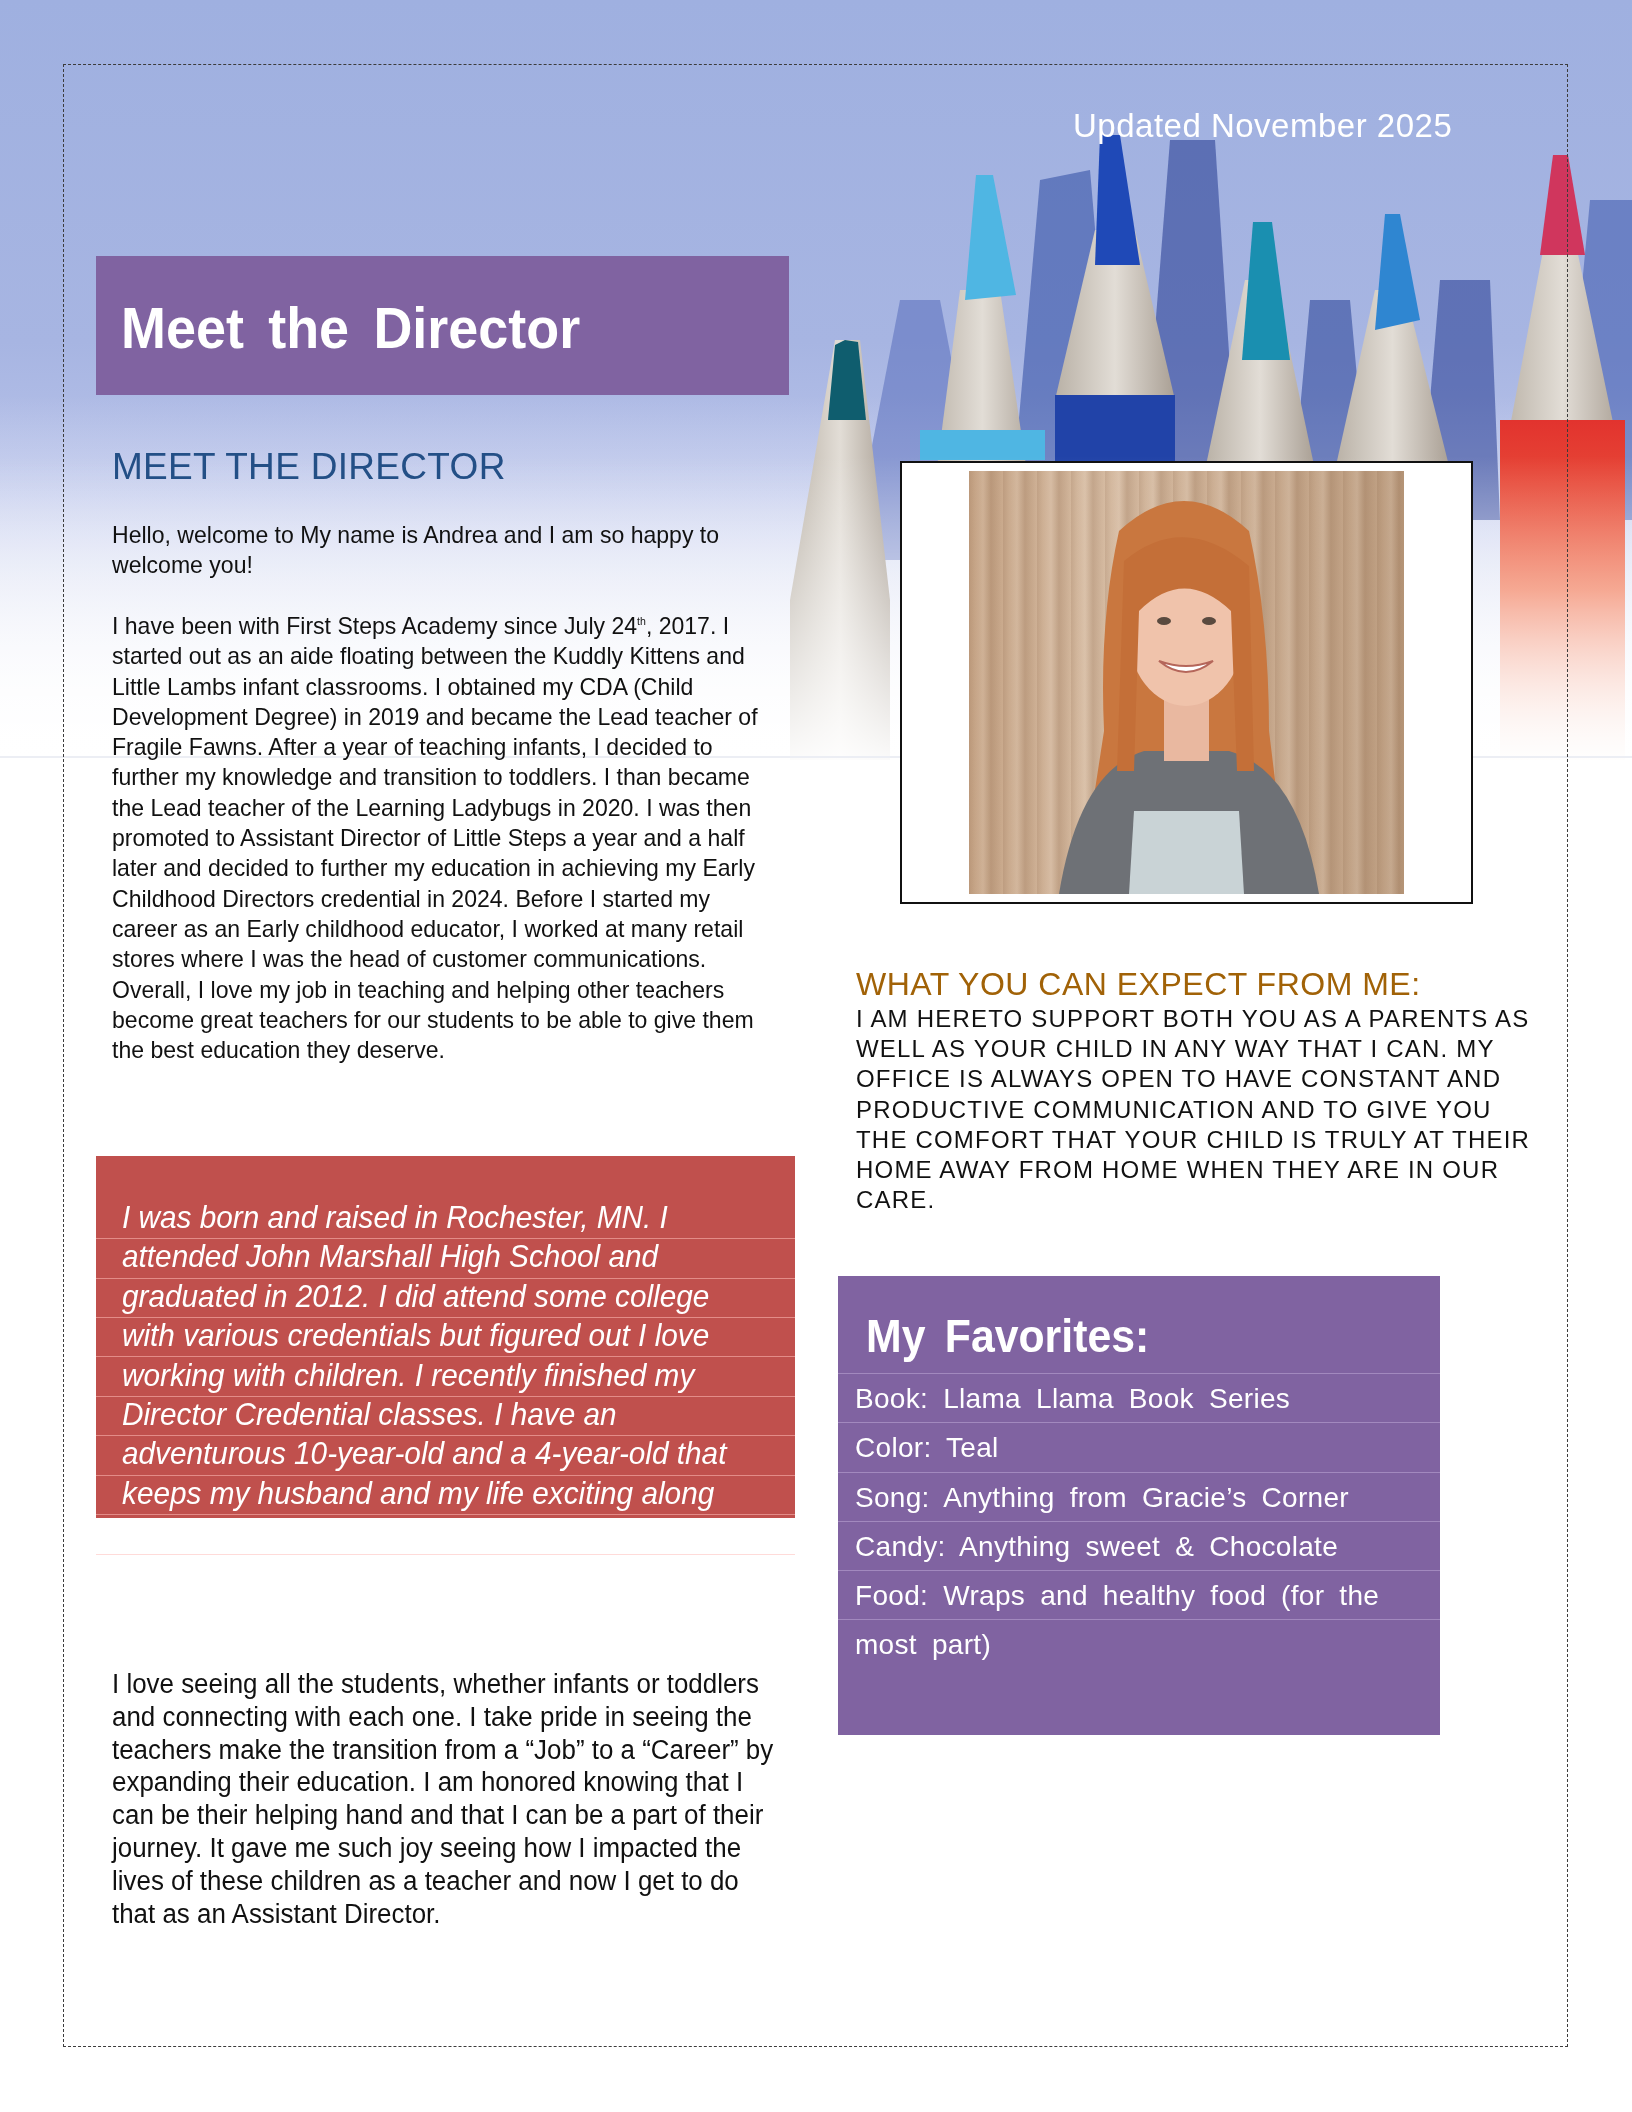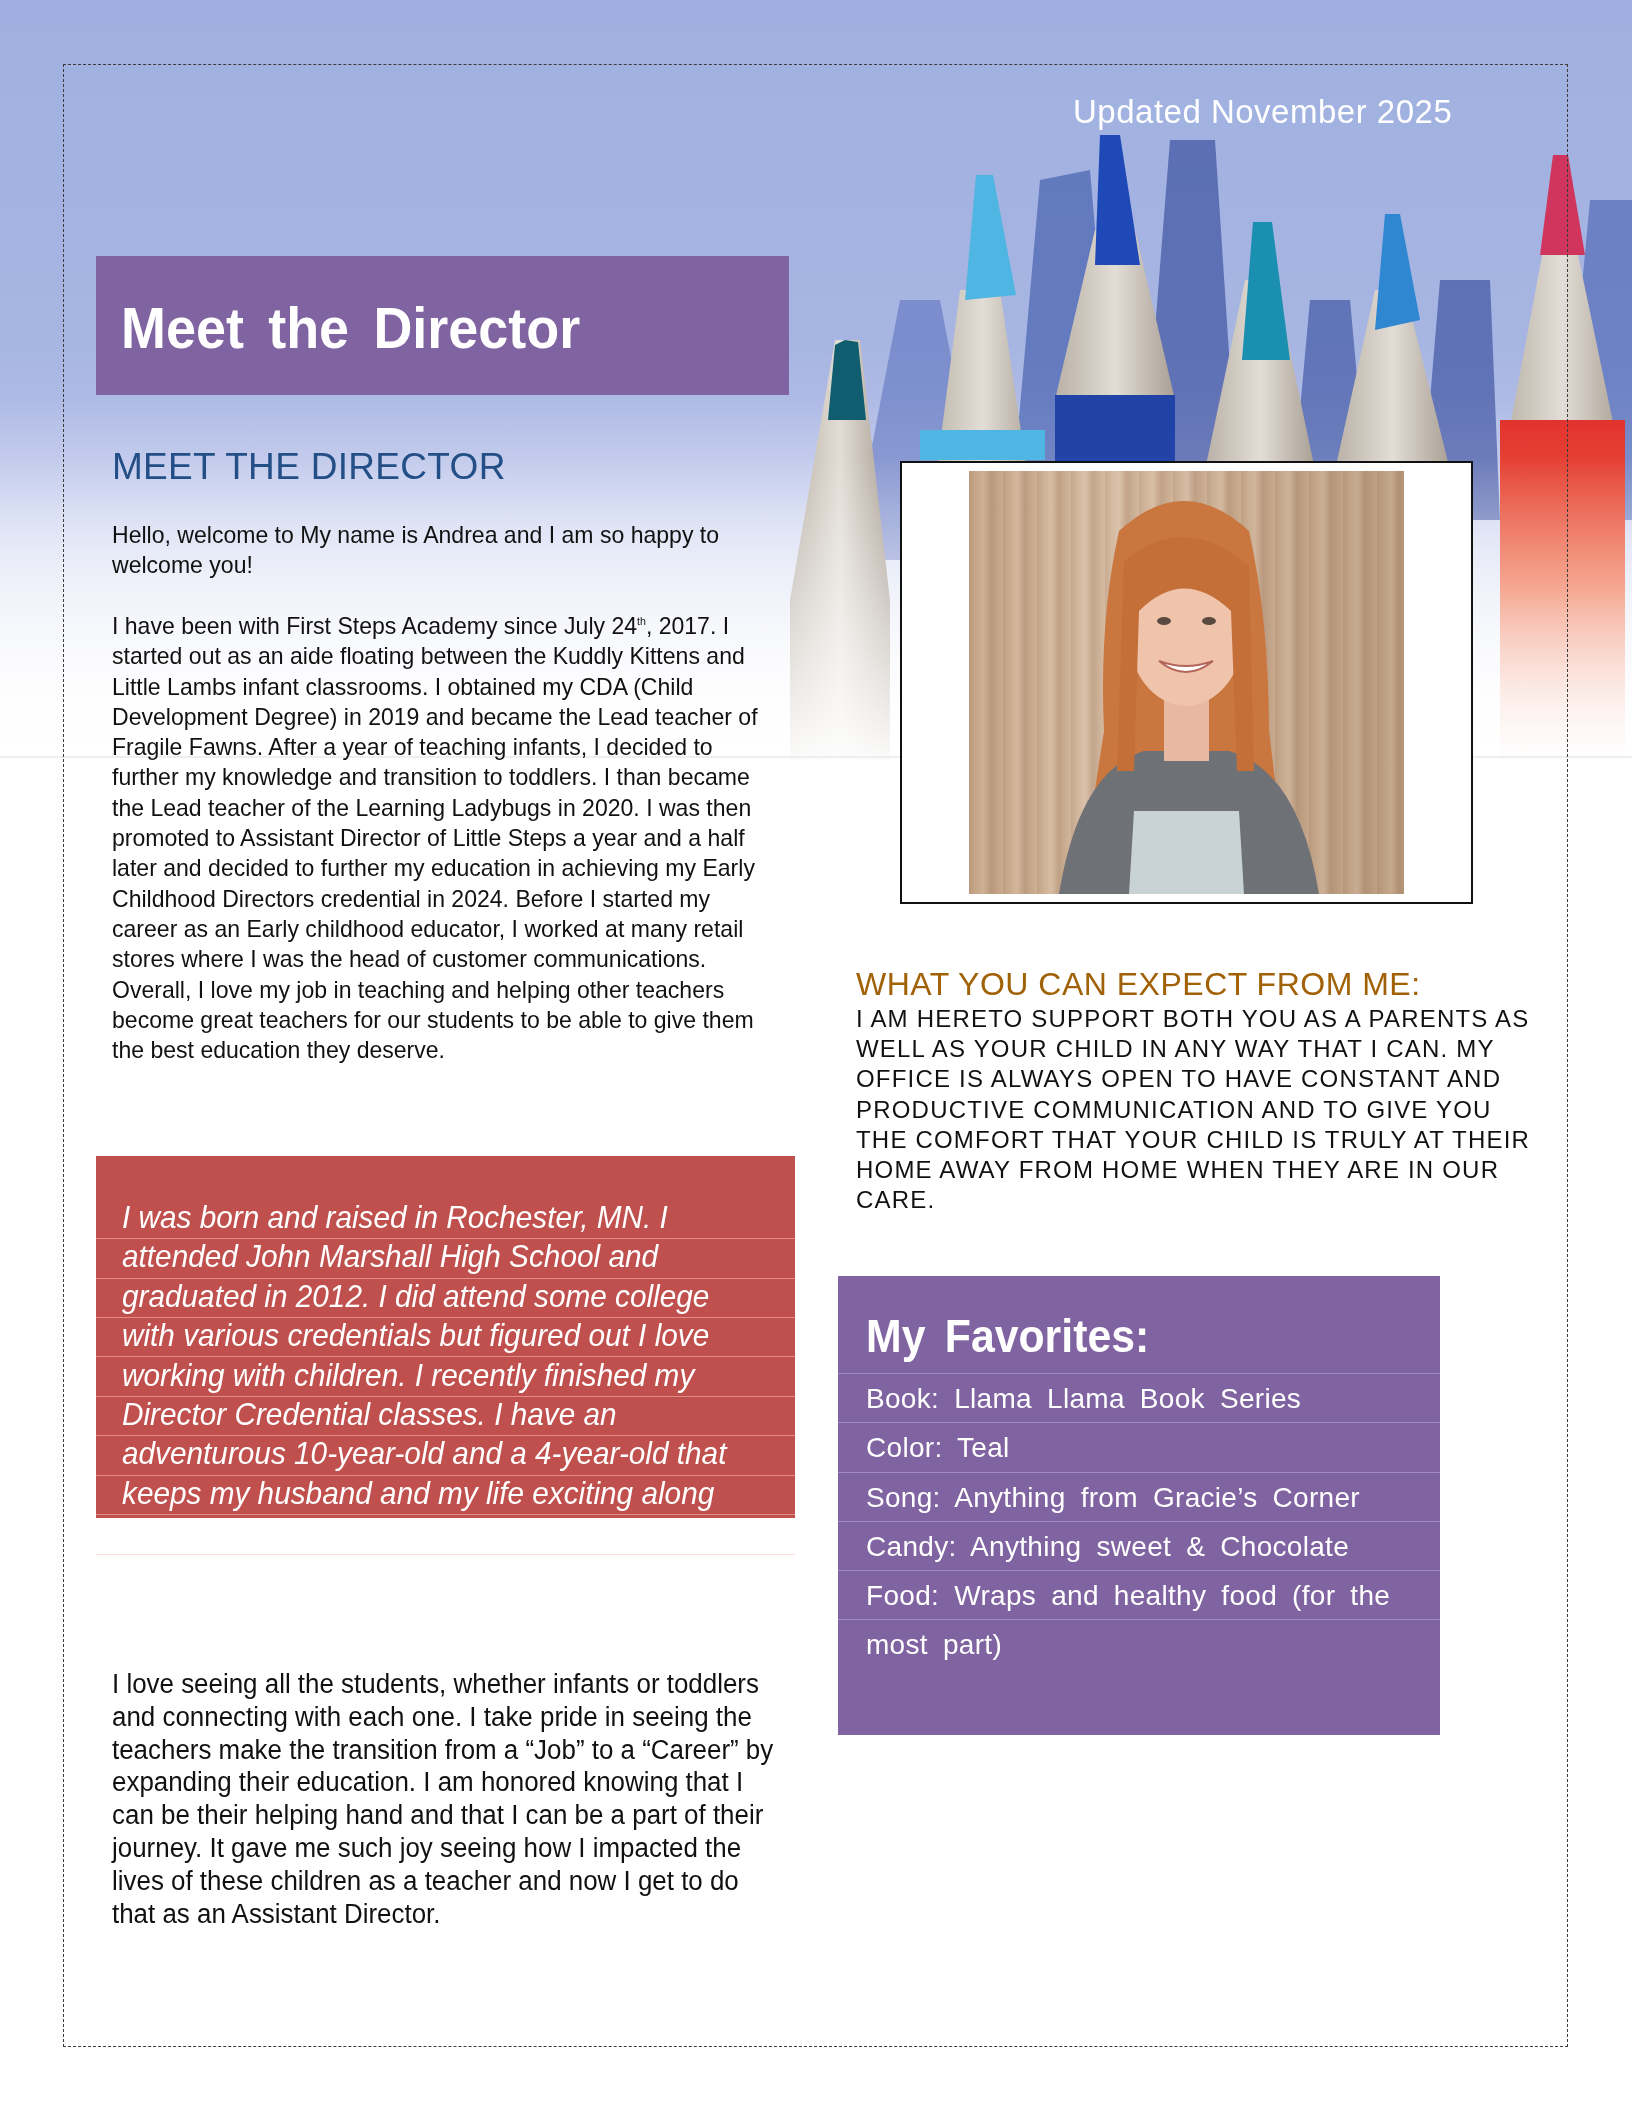--- a/index.html
+++ b/index.html
@@ -19,21 +19,21 @@
   .hero-bg .base-line {
     position: absolute; left: 0; top: 756px; width: 100%; height: 2px; background: #eceef4;
   }
 
   .dashed-border {
     position: absolute; left: 63px; top: 64px; width: 1505px; height: 1983px;
     border: 1.5px dashed #3c3c3c; box-sizing: border-box;
   }
 
   .updated {
-    position: absolute; left: 1073px; top: 93px;
+    position: absolute; left: 1073px; top: 107px;
     font-size: 33px; color: #ffffff; letter-spacing: 0.5px; white-space: nowrap;
   }
 
   .title-banner {
     position: absolute; left: 96px; top: 256px; width: 693px; height: 139px;
     background: #8063a1;
   }
   .title-banner h1 {
     margin: 0; position: absolute; left: 25px; top: 38px;
     font-size: 58px; font-weight: bold; color: #ffffff; word-spacing: 10px;
@@ -95,21 +95,21 @@
     background: #8063a1;
   }
   .favorites h2 {
     margin: 0; position: absolute; left: 28px; top: 33px;
     font-size: 46px; font-weight: bold; color: #ffffff; word-spacing: 8px;
     transform: scaleX(0.93); transform-origin: left top; white-space: nowrap;
   }
   .fav-list { position: absolute; left: 0; top: 97px; width: 100%; margin: 0; padding: 0; list-style: none; }
   .fav-item {
     height: 49.3px; line-height: 49px; border-top: 1px solid rgba(190,170,215,0.55);
-    box-sizing: border-box; padding-left: 28px;
+    box-sizing: border-box; padding-left: 17px;
     font-size: 28px; color: #ffffff; word-spacing: 7px; letter-spacing: 0.3px; white-space: nowrap;
   }
 </style>
 </head>
 <body>
 
 <div class="hero-bg">
 
   <svg width="1632" height="760" style="position:absolute;left:0;top:0">
     <defs>

